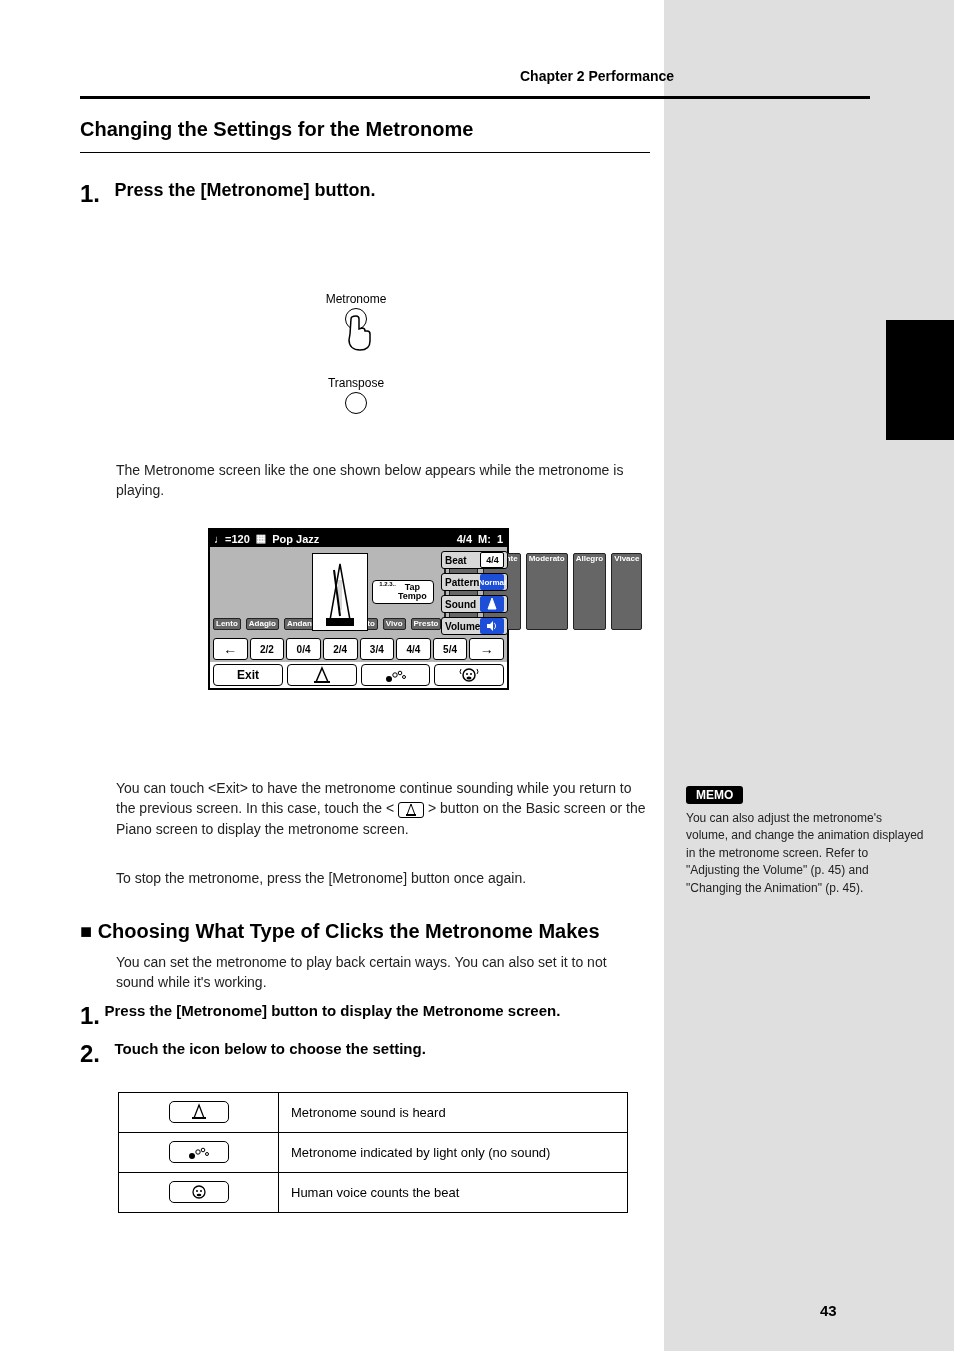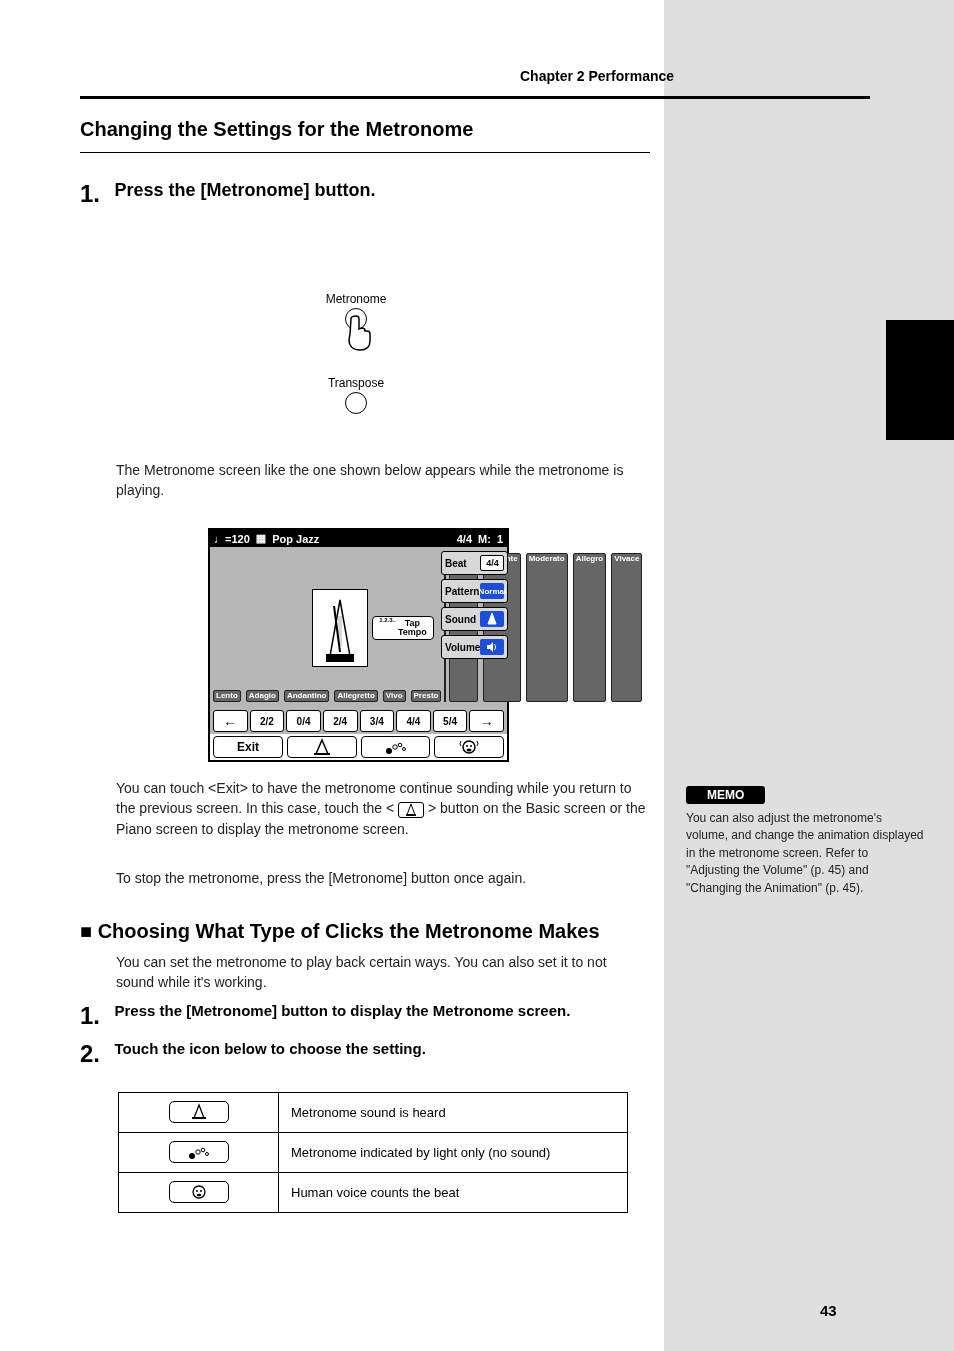--- a/index.html
+++ b/index.html
@@ -16,21 +16,21 @@
   .para { font-size: 14px; line-height: 1.45; color: #222; }
   .block { position: absolute; }
 
   
   .metro-fig { text-align: center; font-size: 12px; }
   .metro-fig .ring { display: inline-block; width: 22px; height: 22px; border: 1.8px solid #000; border-radius: 50%; }
   .metro-fig .hand { display: inline-block; width: 30px; height: 38px; position: relative; }
   .metro-fig .hand svg { width: 30px; height: 38px; }
 
   
-  .device { position: absolute; left: 208px; top: 528px; width: 301px; height: 234px; background: #000; padding: 2px; }
+  .device { position: absolute; left: 208px; top: 528px; width: 301px; height: 162px; background: #000; padding: 2px; }
   .dev-inner { width: 100%; height: 100%; background: #fff; position: relative; }
   .dev-top { height: 17px; background: #000; color: #fff; font-size: 11px; font-weight: bold; display: flex; align-items: center; padding: 0 4px; gap: 6px; }
   .dev-top .spacer { flex: 1; }
   .dev-main { position: absolute; top: 17px; left: 0; right: 0; bottom: 52px; background: #b7b7b7; display: flex; }
   .tempo-col { width: 98px; padding: 4px 2px; font-size: 8px; color: #fff; display: flex; }
   .tempo-col .col { display: flex; flex-direction: row; gap: 5px; padding: 2px 1px; }
   .tempo-col .lab { background: #666; border: 1px solid #222; border-radius: 2px; padding: 0 2px; font-weight: bold; line-height: 10px; }
   .tempo-col .vbar { width: 6px; background: repeating-linear-gradient(#222 0 2px,#888 2px 4px); margin: 2px 2px; border: 1px solid #222; }
   .center-col { flex: 1; display: flex; align-items: center; padding: 4px; gap: 4px; }
   .metro-icon { width: 56px; height: 78px; background: #fff; border: 1px solid #000; display: flex; align-items: flex-end; justify-content: center; }
@@ -64,21 +64,21 @@
 </style>
 </head>
 <body>
 
 <div class="page">
 
   <div class="side-right">
     <div class="side-tab"></div>
 
     <div class="block" style="left:22px; top:785px; width:238px;">
-      <div style="background:#000;color:#fff;font-size:12px;font-weight:bold;display:inline-block;padding:2px 21px;border-radius:3px;">MEMO</div>
+      <div style="background:#000;color:#fff;font-size:12px;font-weight:bold;display:inline-block;padding:2px 10px;border-radius:3px;">MEMO</div>
       <div class="para" style="font-size:12px;margin-top:6px;">You can also adjust the metronome's volume, and change the animation displayed in the metronome screen. Refer to "Adjusting the Volume" (p. 45) and "Changing the Animation" (p. 45).</div>
     </div>
   </div>
 
   <div class="block" style="left:520px; top:68px; font-size:14px; font-weight:bold;">Chapter 2 Performance</div>
   <div class="rule-thick r1"></div>
 
   <div class="block" style="left:80px; top:118px; font-size:20px; font-weight:bold;">Changing the Settings for the Metronome</div>
   <div class="rule-thin r2"></div>
 
@@ -232,21 +232,21 @@
   </div>
 
   <div class="block para" style="left:116px; top:868px; width:530px;">To stop the metronome, press the [Metronome] button once again.</div>
 
   <div class="block" style="left:80px; top:920px; font-size:20px; font-weight:bold;">■ Choosing What Type of Clicks the Metronome Makes</div>
 
   <div class="block para" style="left:116px; top:952px; width:530px;">You can set the metronome to play back certain ways. You can also set it to not sound while it's working.</div>
 
   <div class="block" style="left:80px; top:1002px;">
     <span style="font-size:24px;font-weight:bold;vertical-align:top;">1.</span>
-    <span style="font-size:15px;font-weight:bold;margin-left:10px;">Press the [Metronome] button to display the Metronome screen.</span>
+    <span style="font-size:15px;font-weight:bold;">Press the [Metronome] button to display the Metronome screen.</span>
   </div>
   <div class="block" style="left:80px; top:1040px;">
     <span style="font-size:24px;font-weight:bold;vertical-align:top;">2.</span>
     <span style="font-size:15px;font-weight:bold;margin-left:10px;">Touch the icon below to choose the setting.</span>
   </div>
 
   <table class="itable">
     <tbody>
         <tr>
       <td><span class="tbtn">

